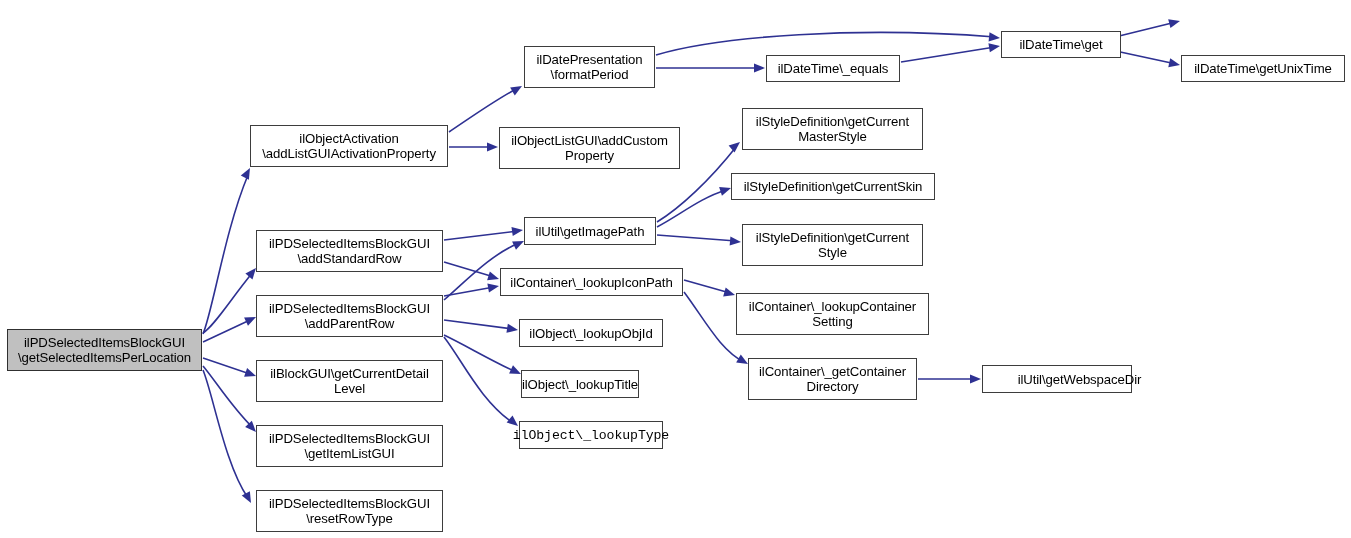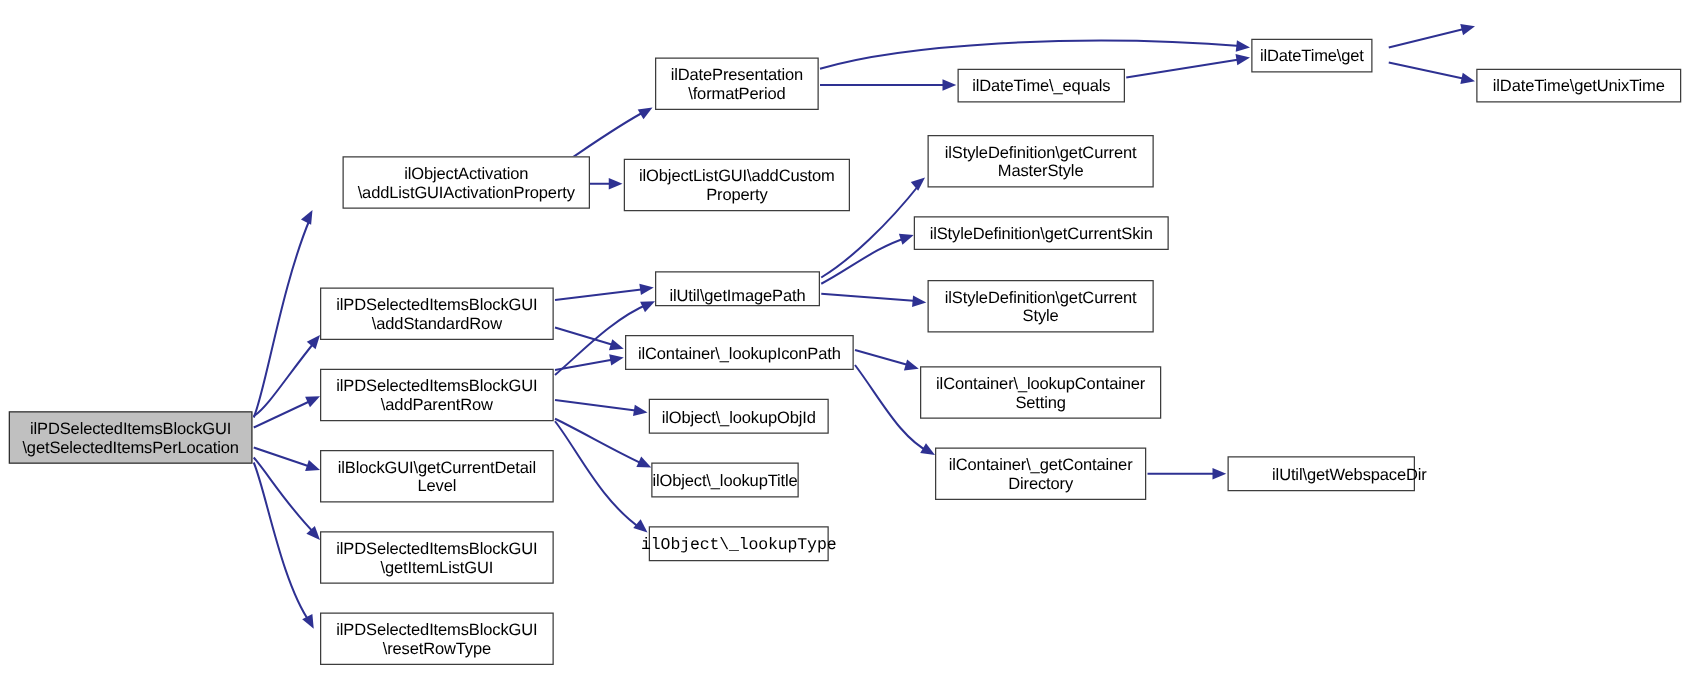--- a/index.html
+++ b/index.html
@@ -98,47 +98,47 @@
       <polygon points="0,0 -11,-4.6 -11,4.6" fill="#2e3192" transform="translate(741,242) rotate(5)"></polygon>
       <path d="M 684,280 L 730,293" fill="none" stroke="#2e3192" stroke-width="1.6"></path>
       <polygon points="0,0 -11,-4.6 -11,4.6" fill="#2e3192" transform="translate(735,295) rotate(16)"></polygon>
       <path d="M 684,292 C 705,320 720,350 744,362" fill="none" stroke="#2e3192" stroke-width="1.6"></path>
       <polygon points="0,0 -11,-4.6 -11,4.6" fill="#2e3192" transform="translate(748,364) rotate(30)"></polygon>
       <path d="M 918,379 L 976,379" fill="none" stroke="#2e3192" stroke-width="1.6"></path>
       <polygon points="0,0 -11,-4.6 -11,4.6" fill="#2e3192" transform="translate(981,379) rotate(0)"></polygon>
     </svg>
 <div class="node root" style="left: 7px; top: 329px; width: 195px; height: 42px;"><span>ilPDSelectedItemsBlockGUI
 \getSelectedItemsPerLocation</span></div>
-    <div class="node" style="left: 250px; top: 125px; width: 198px; height: 42px; margin-left: 24px;"><span>ilObjectActivation
+    <div class="node" style="left: 250px; top: 125px; width: 198px; height: 42px;"><span>ilObjectActivation
 \addListGUIActivationProperty</span></div>
     <div class="node" style="left: 256px; top: 230px; width: 187px; height: 42px;"><span>ilPDSelectedItemsBlockGUI
 \addStandardRow</span></div>
     <div class="node" style="left: 256px; top: 295px; width: 187px; height: 42px;"><span>ilPDSelectedItemsBlockGUI
 \addParentRow</span></div>
     <div class="node" style="left: 256px; top: 360px; width: 187px; height: 42px;"><span>ilBlockGUI\getCurrentDetail
 Level</span></div>
     <div class="node" style="left: 256px; top: 425px; width: 187px; height: 42px;"><span>ilPDSelectedItemsBlockGUI
 \getItemListGUI</span></div>
     <div class="node" style="left: 256px; top: 490px; width: 187px; height: 42px;"><span>ilPDSelectedItemsBlockGUI
 \resetRowType</span></div>
     <div class="node" style="left: 524px; top: 46px; width: 131px; height: 42px;"><span>ilDatePresentation
 \formatPeriod</span></div>
     <div class="node" style="left: 499px; top: 127px; width: 181px; height: 42px;"><span>ilObjectListGUI\addCustom
 Property</span></div>
-    <div class="node" style="left: 524px; top: 217px; width: 132px; height: 28px; align-items: flex-end;"><span>ilUtil\getImagePath</span></div>
+    <div class="node" style="left: 524px; top: 217px; width: 132px; height: 28px;"><span>ilUtil\getImagePath</span></div>
     <div class="node" style="left: 500px; top: 268px; width: 183px; height: 28px;"><span>ilContainer\_lookupIconPath</span></div>
     <div class="node" style="left: 519px; top: 319px; width: 144px; height: 28px;"><span>ilObject\_lookupObjId</span></div>
     <div class="node" style="left: 521px; top: 370px; width: 118px; height: 28px;"><span>ilObject\_lookupTitle</span></div>
     <div class="node" style="left: 519px; top: 421px; width: 144px; height: 28px; font-family: Liberation Mono, monospace;"><span>ilObject\_lookupType</span></div>
     <div class="node" style="left: 742px; top: 108px; width: 181px; height: 42px;"><span>ilStyleDefinition\getCurrent
 MasterStyle</span></div>
     <div class="node" style="left: 731px; top: 173px; width: 204px; height: 27px; text-align: center;"><span>ilStyleDefinition\getCurrentSkin</span></div>
     <div class="node" style="left: 742px; top: 224px; width: 181px; height: 42px;"><span>ilStyleDefinition\getCurrent
 Style</span></div>
     <div class="node" style="left: 736px; top: 293px; width: 193px; height: 42px;"><span>ilContainer\_lookupContainer
 Setting</span></div>
     <div class="node" style="left: 748px; top: 358px; width: 169px; height: 42px;"><span>ilContainer\_getContainer
 Directory</span></div>
     <div class="node" style="left: 982px; top: 365px; width: 150px; height: 28px; padding-left: 48px;"><span>ilUtil\getWebspaceDir</span></div>
     <div class="node" style="left: 766px; top: 55px; width: 134px; height: 27px;"><span>ilDateTime\_equals</span></div>
-    <div class="node" style="left: 1001px; top: 31px; width: 97px; height: 27px;"><span>ilDateTime\get</span></div>
+    <div class="node" style="left: 1001px; top: 31px; width: 120px; height: 27px;"><span>ilDateTime\get</span></div>
     <div class="node" style="left: 1181px; top: 55px; width: 164px; height: 27px;"><span>ilDateTime\getUnixTime</span></div>
   </div>
 
 </body></html>

